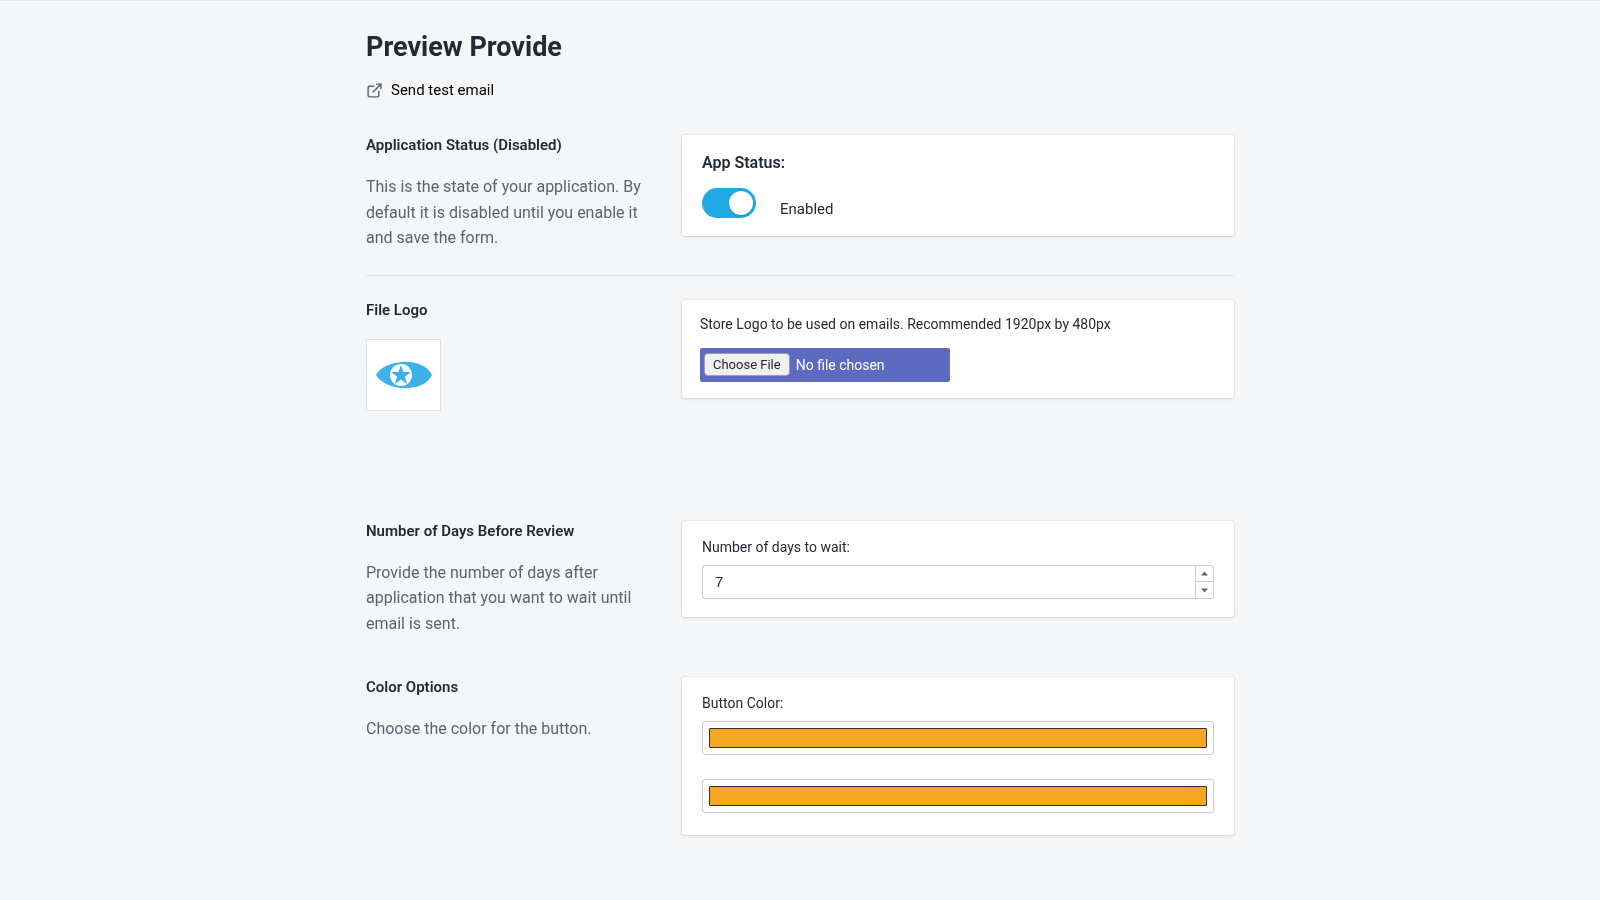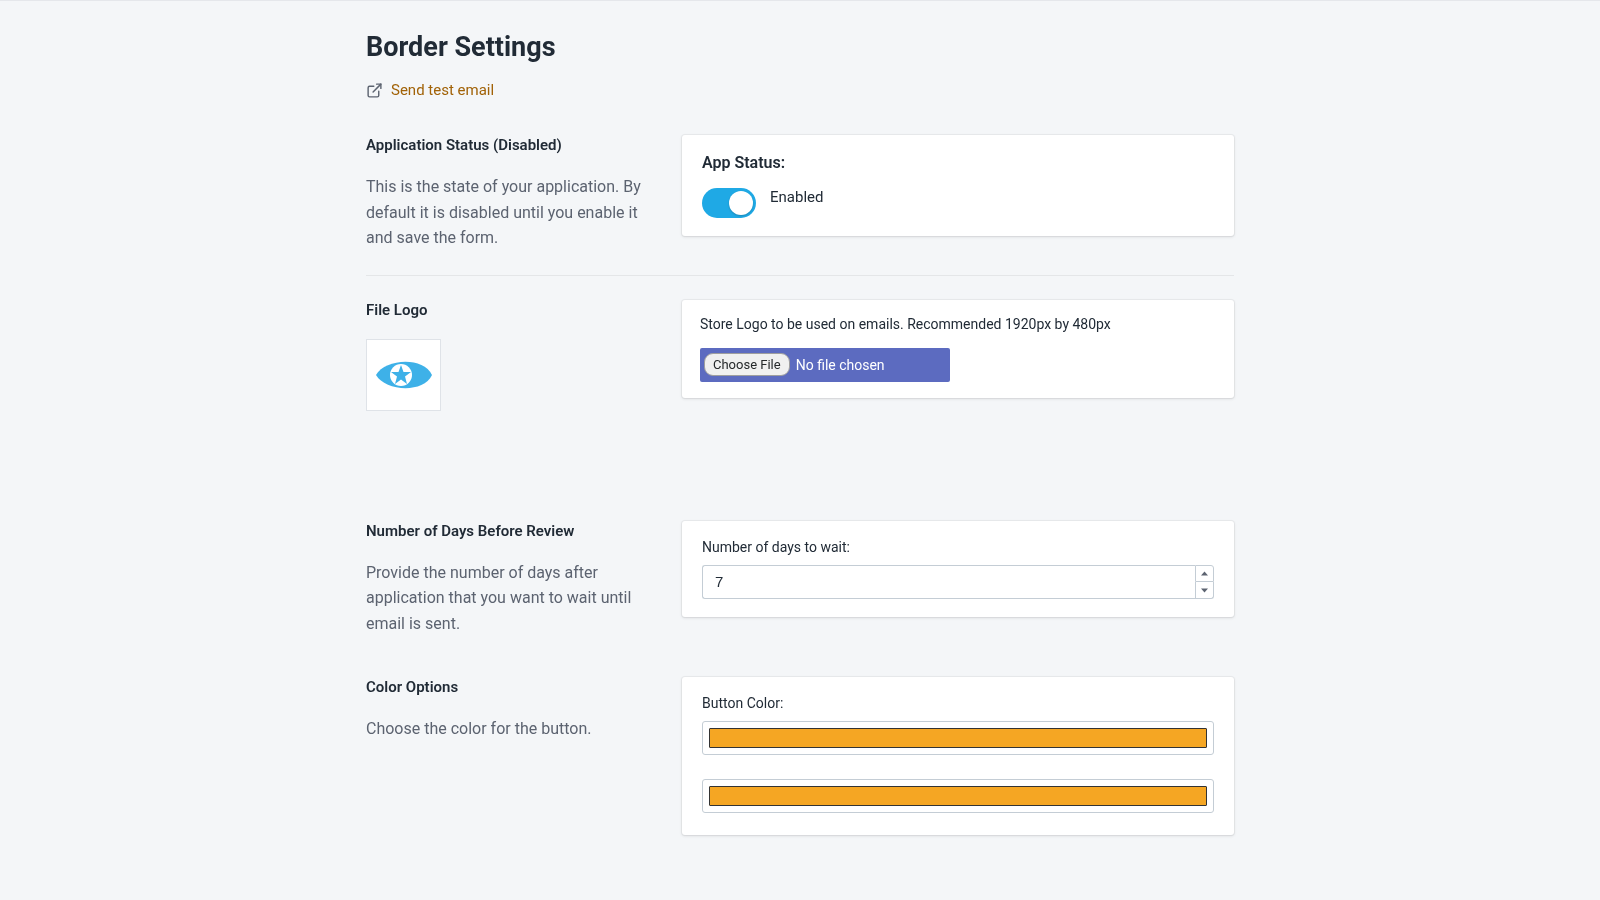--- a/index.html
+++ b/index.html
@@ -18,21 +18,21 @@
     h1.page-title {
       font-size:27px;
       font-weight:700;
       margin-bottom:18px;
       color:#212b36;
     }
     .send-test {
       display:flex;
       align-items:center;
       gap:8px;
-      color:#a16207;
+      color:#000000;
       font-size:15px;
       cursor:pointer;
       margin-bottom:36px;
     }
     .send-test svg { width:17px; height:17px; stroke:#5c6370; }
     .section {
       display:flex;
       gap:20px;
       padding:0;
       margin-bottom:24px;
@@ -69,21 +69,21 @@
       color:#212b36;
       margin-bottom:16px;
     }
     .card-label-normal {
       font-size:14px;
       font-weight:400;
       color:#212b36;
       margin-bottom:10px;
     }
     
-    .toggle-row { display:flex; align-items:flex-start; gap:14px; }
+    .toggle-row { display:flex; align-items:flex-end; gap:24px; }
     .toggle {
       width:54px; height:30px;
       background:#1fa9e5;
       border-radius:15px;
       position:relative;
       cursor:pointer;
     }
     .toggle .knob {
       position:absolute;
       width:24px; height:24px;
@@ -110,21 +110,21 @@
       width:250px; height:34px;
       background:#5c6bc0;
       border-radius:2px;
       align-items:center;
       padding:4px;
       cursor:pointer;
     }
     .file-zone .btn {
       background:#f0f0f0;
       border:1px solid #9e9e9e;
-      border-radius:9px;
+      border-radius:4px;
       color:#25282a;
       font-size:13px;
       padding:3px 8px;
     }
     .file-zone .no-file {
       color:#fff;
       font-size:14px;
       margin-left:6px;
     }
     
@@ -170,21 +170,21 @@
     .section.logo-sec { margin-bottom:110px; }
     .section.days-sec { margin-bottom:40px; }
   </style>
 </head>
 <body>
 
 <div class="top-rule"></div>
 
 <div class="page">
 
-  <h1 class="page-title">Border Settings</h1>
+  <h1 class="page-title">Preview Provide</h1>
 
   <div class="send-test">
     <svg viewBox="0 0 24 24" fill="none" stroke-width="2" stroke-linecap="round" stroke-linejoin="round">
       <path d="M18 13v6a2 2 0 0 1-2 2H5a2 2 0 0 1-2-2V8a2 2 0 0 1 2-2h6"></path>
       <polyline points="15 3 21 3 21 9"></polyline>
       <line x1="10" y1="14" x2="21" y2="3"></line>
     </svg>
     <span>Send test email</span>
   </div>
 

